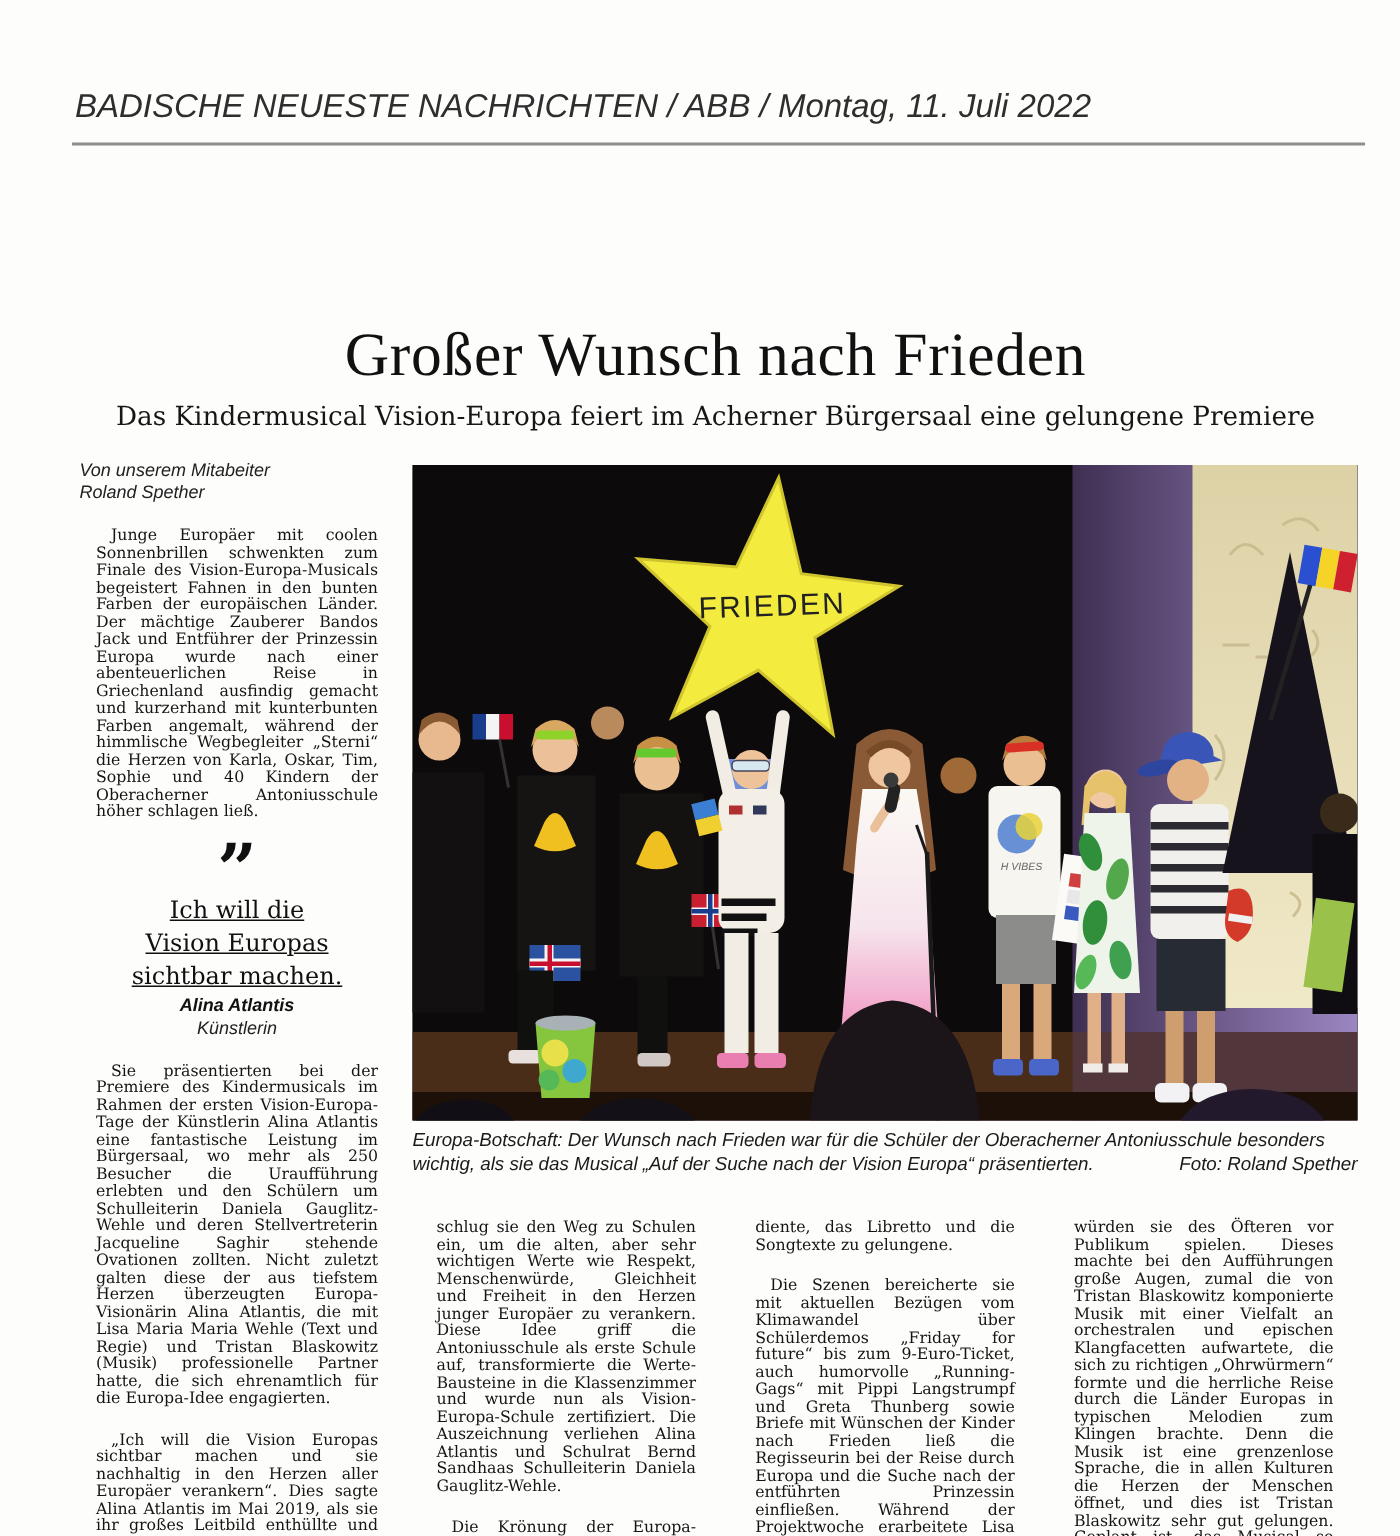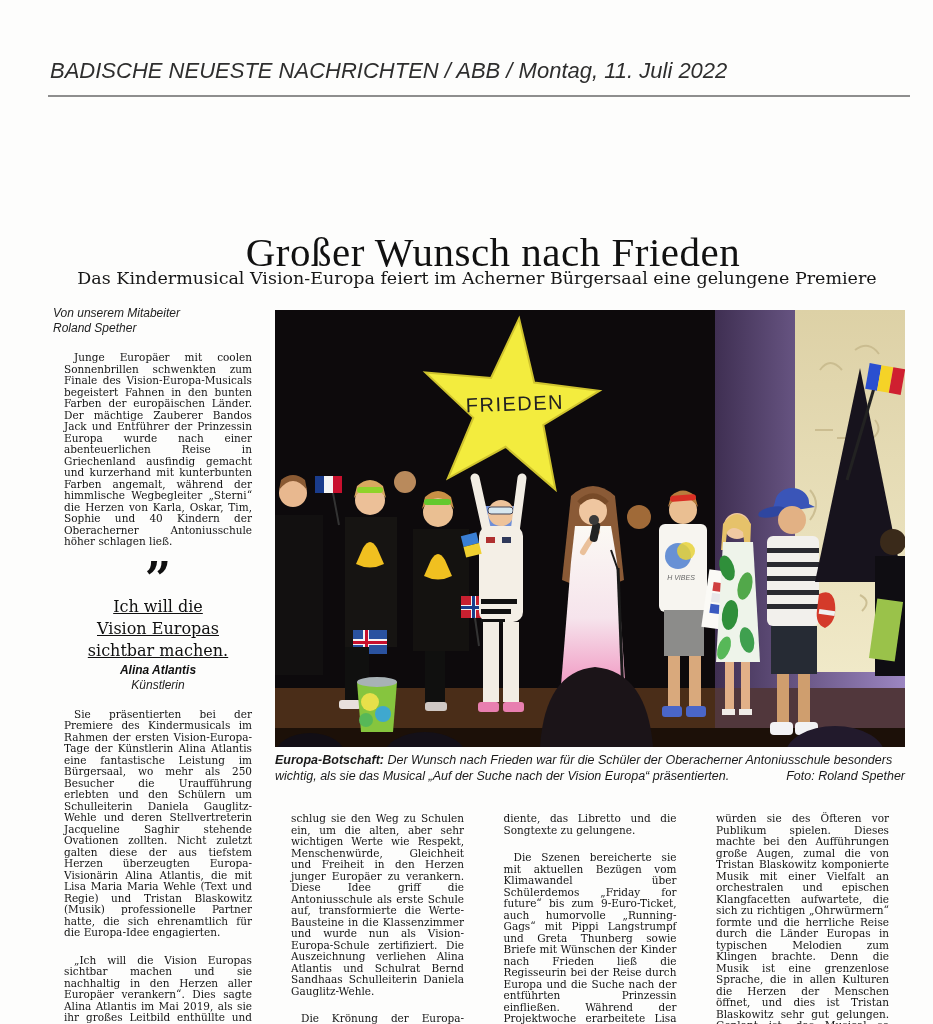--- a/index.html
+++ b/index.html
@@ -57,39 +57,39 @@
     font-size:12px;line-height:15px;color:#222;
   }
   
   #photo{position:absolute;left:275px;top:310px;width:630px;height:437px;background:#0d0a0c;}
   
   #caption{
     position:absolute;left:275px;top:752px;width:630px;
     font-family:"Liberation Sans",sans-serif;font-style:italic;
     font-size:12.5px;line-height:16px;color:#1a1a1a;
   }
-  #caption .lead{font-weight:bold;}
+  #caption .lead{font-weight:normal;}
   #caption .credit{position:absolute;right:0;bottom:0;}
   
   #columns{
     position:absolute;left:275px;top:797px;width:630px;height:227px;
     display:flex;justify-content:space-between;overflow:hidden;
   }
   .col{width:205px;}
   .col p.cont{text-indent:0;}
 </style>
 </head>
 <body>
 
 <div id="page">
 
   <div id="masthead">BADISCHE NEUESTE NACHRICHTEN / ABB / Montag, 11. Juli 2022</div>
   <div id="masthead-rule"></div>
 
-  <h1 id="headline" style="margin:16px;">Großer Wunsch nach Frieden</h1>
+  <h1 id="headline" style="margin:0;">Großer Wunsch nach Frieden</h1>
   <div id="subheadline">Das Kindermusical Vision-Europa feiert im Acherner Bürgersaal eine gelungene Premiere</div>
 
   <div id="left-col" class="body-text">
     <div id="byline">
       <div>Von unserem Mitabeiter</div>
       <div>Roland Spether</div>
     </div>
     <p>Junge Europäer mit coolen Sonnenbrillen schwenkten zum Finale des Vision-Europa-Musicals begeistert Fahnen in den bunten Farben der europäischen Länder. Der mächtige Zauberer Bandos Jack und Entführer der Prinzessin Europa wurde nach einer abenteuerlichen Reise in Griechenland ausfindig gemacht und kurzerhand mit kunterbunten Farben angemalt, während der himmlische Wegbegleiter „Sterni“ die Herzen von Karla, Oskar, Tim, Sophie und 40 Kindern der Oberacherner Antoniusschule höher schlagen ließ.</p>
     <div id="pullquote">
       <div class="mark">”</div>

